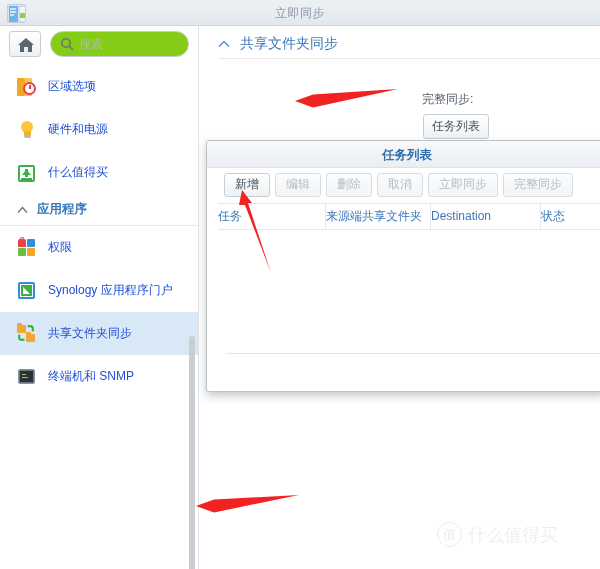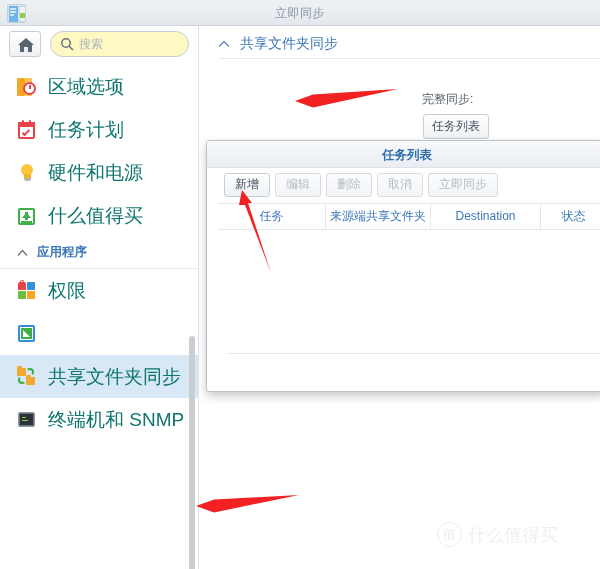--- a/index.html
+++ b/index.html
@@ -64,21 +64,21 @@
     border: 1px solid #c6ced6;
     border-radius: 3px;
     background: linear-gradient(to bottom, #ffffff 0%, #eef1f4 100%);
   }
   .home-btn svg { position: absolute; left: 7px; top: 5px; }
   .search-box {
     position: absolute; left: 50px; top: 5px;
     width: 139px; height: 26px;
     border: 1px solid #c6ced6;
     border-radius: 13px;
-    background: #fef9c3;
+    background: #84cc16;
   }
   .search-box .mag {
     position: absolute; left: 9px; top: 5px;
   }
   .search-box input {
     position: absolute; left: 28px; top: 0;
     width: 105px; height: 24px;
     border: 0; outline: 0; background: transparent;
     font-size: 12px; color: #555;
     font-family: "Liberation Sans", sans-serif;
@@ -98,22 +98,22 @@
     cursor: default;
   }
   .nav-item.selected { background: #d8e8f7; }
   .nav-item .ico {
     position: relative;
     width: 20px; height: 20px;
     margin-right: 11px;
     flex: 0 0 20px;
   }
   .nav-item .lbl {
-    font-size: 19px;
-    color: #0f766e;
+    font-size: 12px;
+    color: #1d4ed8;
     white-space: nowrap;
   }
   .nav-group {
     height: 32px;
     display: flex; align-items: center;
     padding-left: 17px;
     border-bottom: 1px solid #e7eaed;
   }
   .nav-group .chev { margin-right: 9px; }
   .nav-group .lbl { font-size: 12.5px; color: #3c77b8; font-weight: bold; }
@@ -269,21 +269,21 @@
   .tbtn.disabled { color: #b4bcc4; background: linear-gradient(to bottom, #fbfcfd 0%, #f2f4f6 100%); border-color: #d7dde2; }
   .grid-head {
     position: absolute; left: 11px; top: 62px;
     width: 389px; height: 27px;
     border-top: 1px solid #e4e8ec;
     border-bottom: 1px solid #e4e8ec;
     display: flex; align-items: center;
   }
   .gh {
     font-size: 12px; color: #3c77b8;
-    text-align: center;
+    text-align: left;
     border-right: 1px solid #e4e8ec;
     height: 27px;
     line-height: 27px;
   }
   .gh:last-child { border-right: 0; }
   .grid-body {
     position: absolute; left: 11px; top: 89px;
     width: 389px; height: 122px;
     background: #ffffff;
   }
@@ -354,30 +354,20 @@
           <i class="ic a"></i>
             <i class="ic b"></i>
             <i class="ic c"></i>
             <i class="ic d"></i>
         </span>
         <span class="lbl">区域选项</span>
       </div>
 
 
 
-      <div class="nav-item">
-        <span class="ico ic-sched">
-          <i class="ic t1"></i>
-            <i class="ic t2"></i>
-            <i class="ic a"></i>
-            <i class="ic b"></i>
-            <i class="ic ck"></i>
-        </span>
-        <span class="lbl">任务计划</span>
-      </div>
 
       <div class="nav-item">
         <span class="ico ic-power">
           <i class="ic a"></i>
             <i class="ic b"></i>
             <i class="ic c"></i>
         </span>
         <span class="lbl">硬件和电源</span>
       </div>
 
@@ -409,20 +399,21 @@
         </span>
         <span class="lbl">权限</span>
       </div>
 
       <div class="nav-item">
         <span class="ico ic-portal">
           <i class="ic a"></i>
             <i class="ic b"></i>
             <i class="ic arw"></i>
         </span>
+        <span class="lbl">Synology 应用程序门户</span>
       </div>
 
       <div class="nav-item selected">
         <span class="ico ic-sync">
           <i class="ic ar1"></i>
             <i class="ic ar2"></i>
           <i class="ic f1t"></i>
             <i class="ic f1"></i>
           <i class="ic f2t"></i>
             <i class="ic f2"></i>
@@ -469,20 +460,21 @@
     <div class="dlg-titlebar">
       <div class="dlg-title">任务列表</div>
     </div>
 
     <div class="dlg-toolbar">
       <div class="tbtn">新增</div>
       <div class="tbtn disabled">编辑</div>
       <div class="tbtn disabled">删除</div>
       <div class="tbtn disabled">取消</div>
       <div class="tbtn disabled">立即同步</div>
+      <div class="tbtn disabled">完整同步</div>
     </div>
 
     <div class="grid-head">
       <div class="gh" style="width:108px">任务</div>
       <div class="gh" style="width:105px">来源端共享文件夹</div>
       <div class="gh" style="width:110px">Destination</div>
       <div class="gh" style="width:65px">状态</div>
     </div>
 
     <div class="grid-body"></div>

